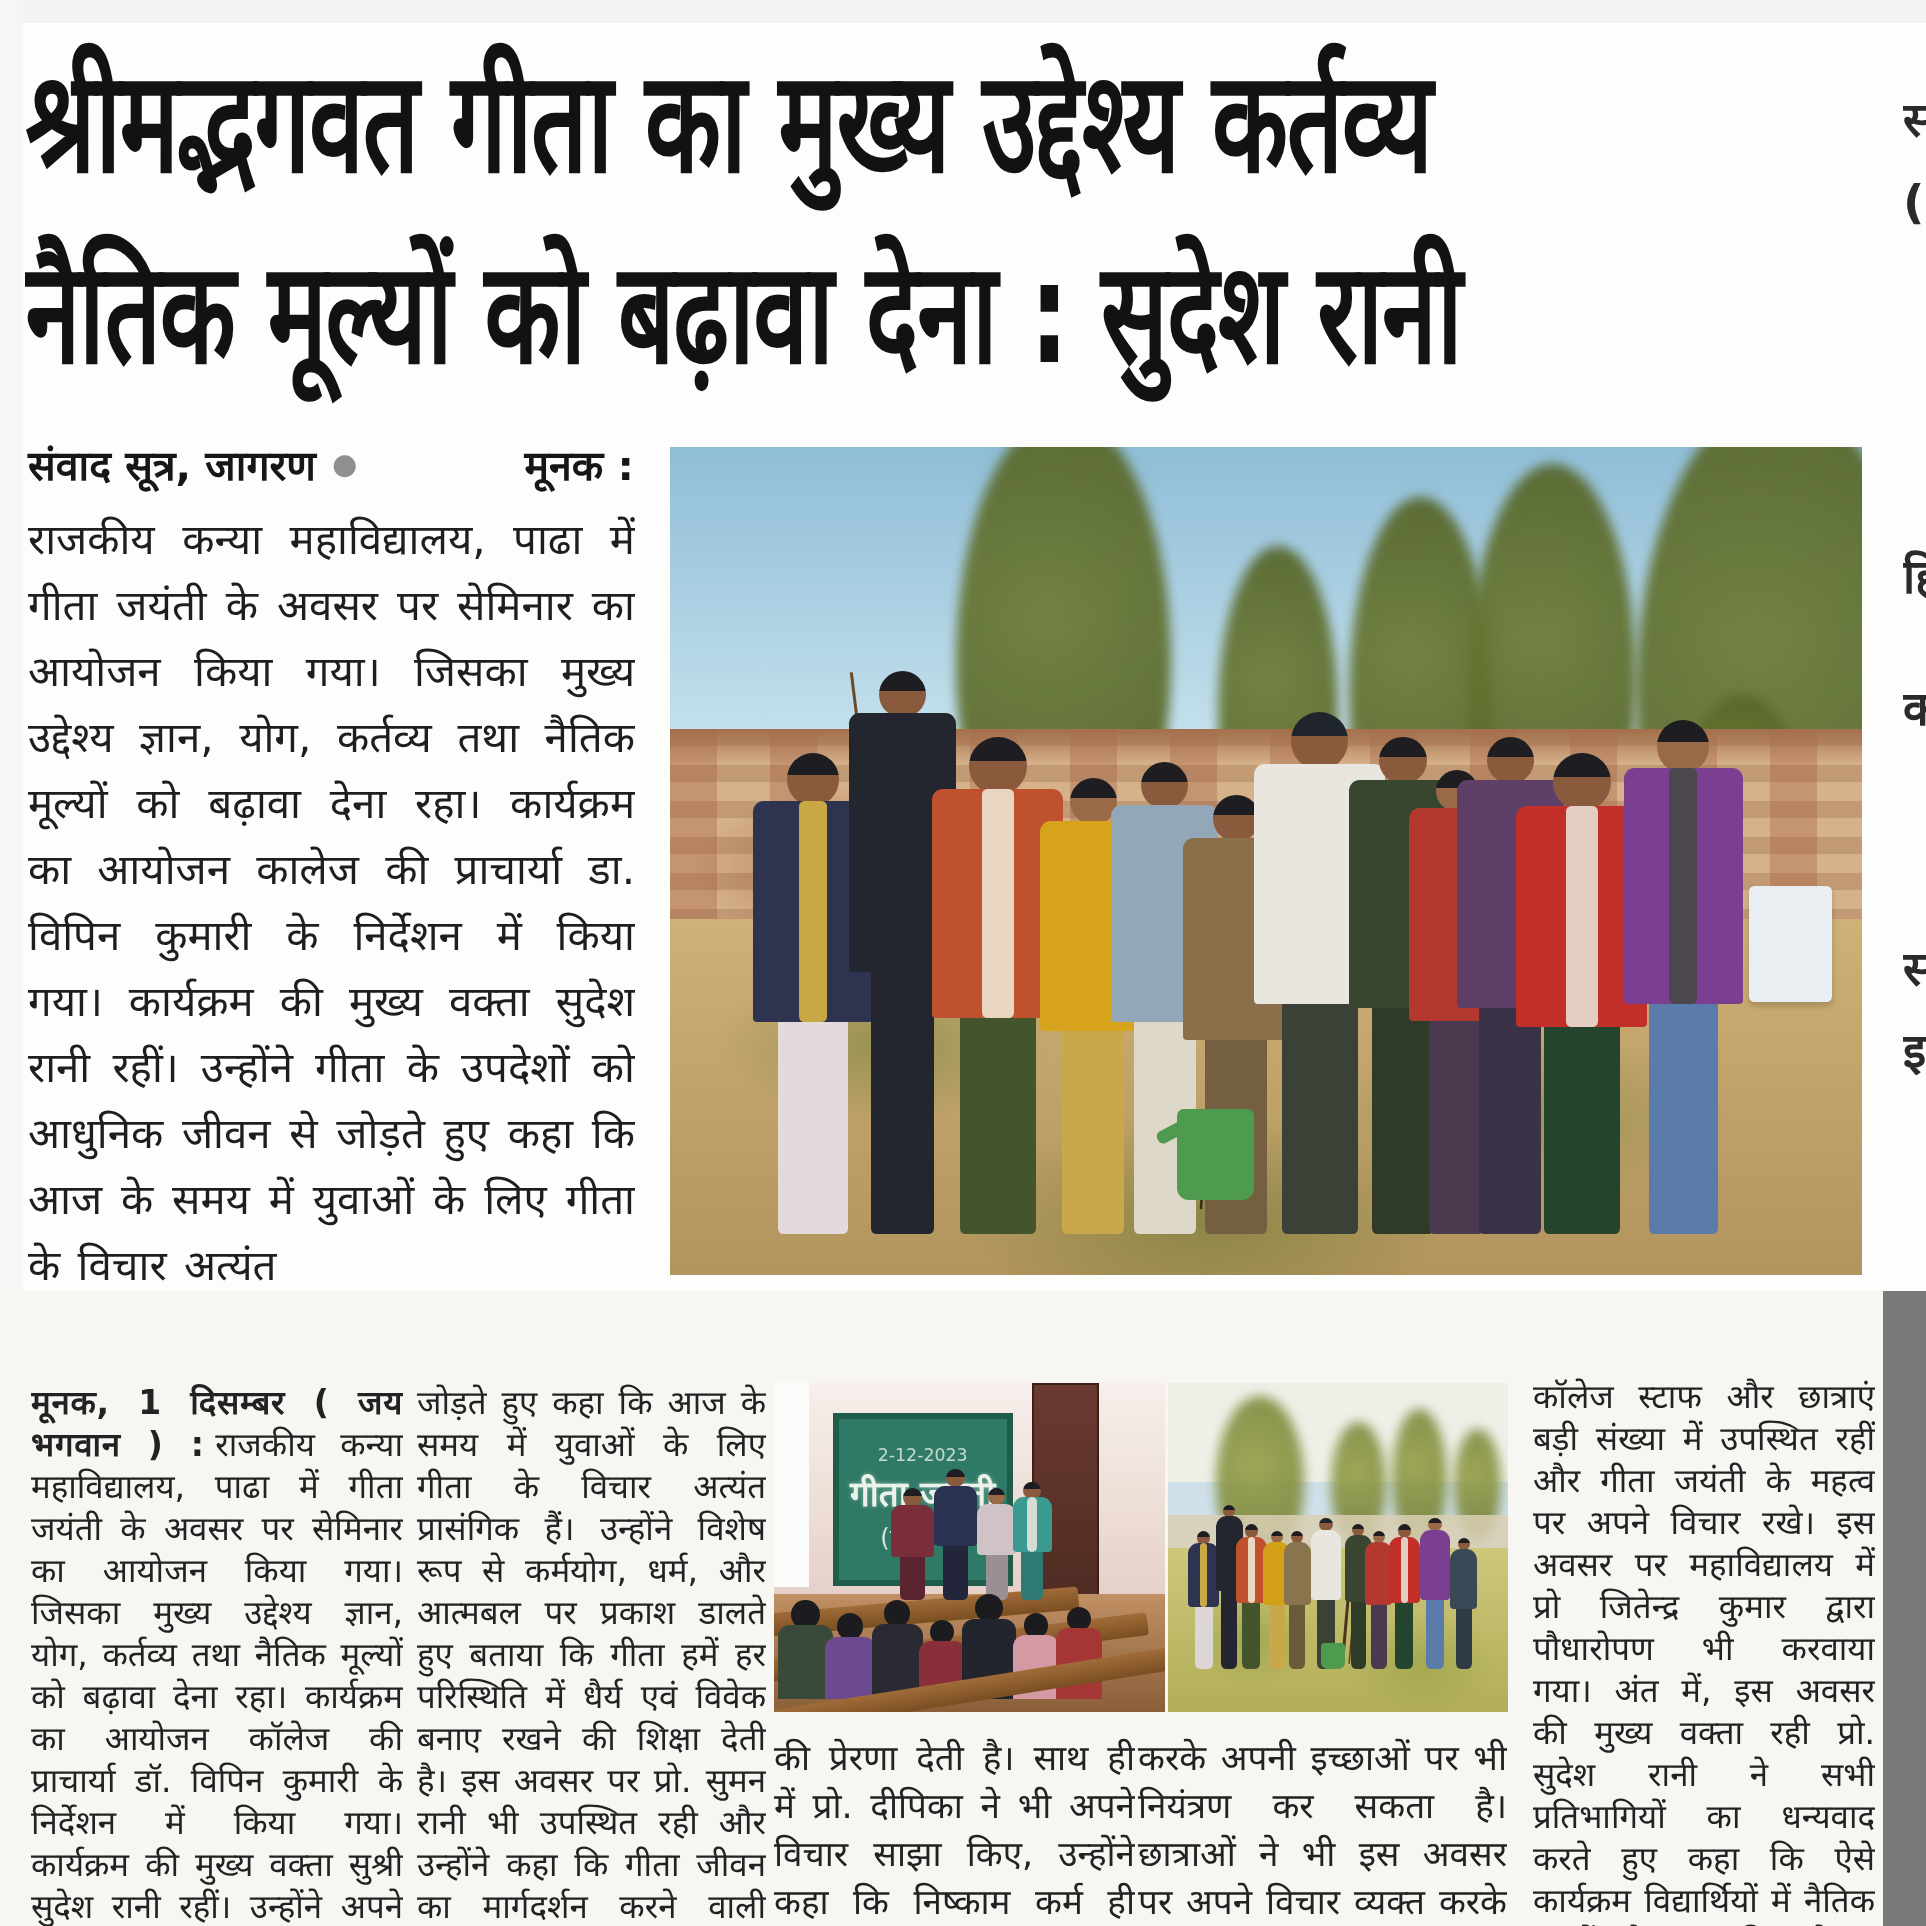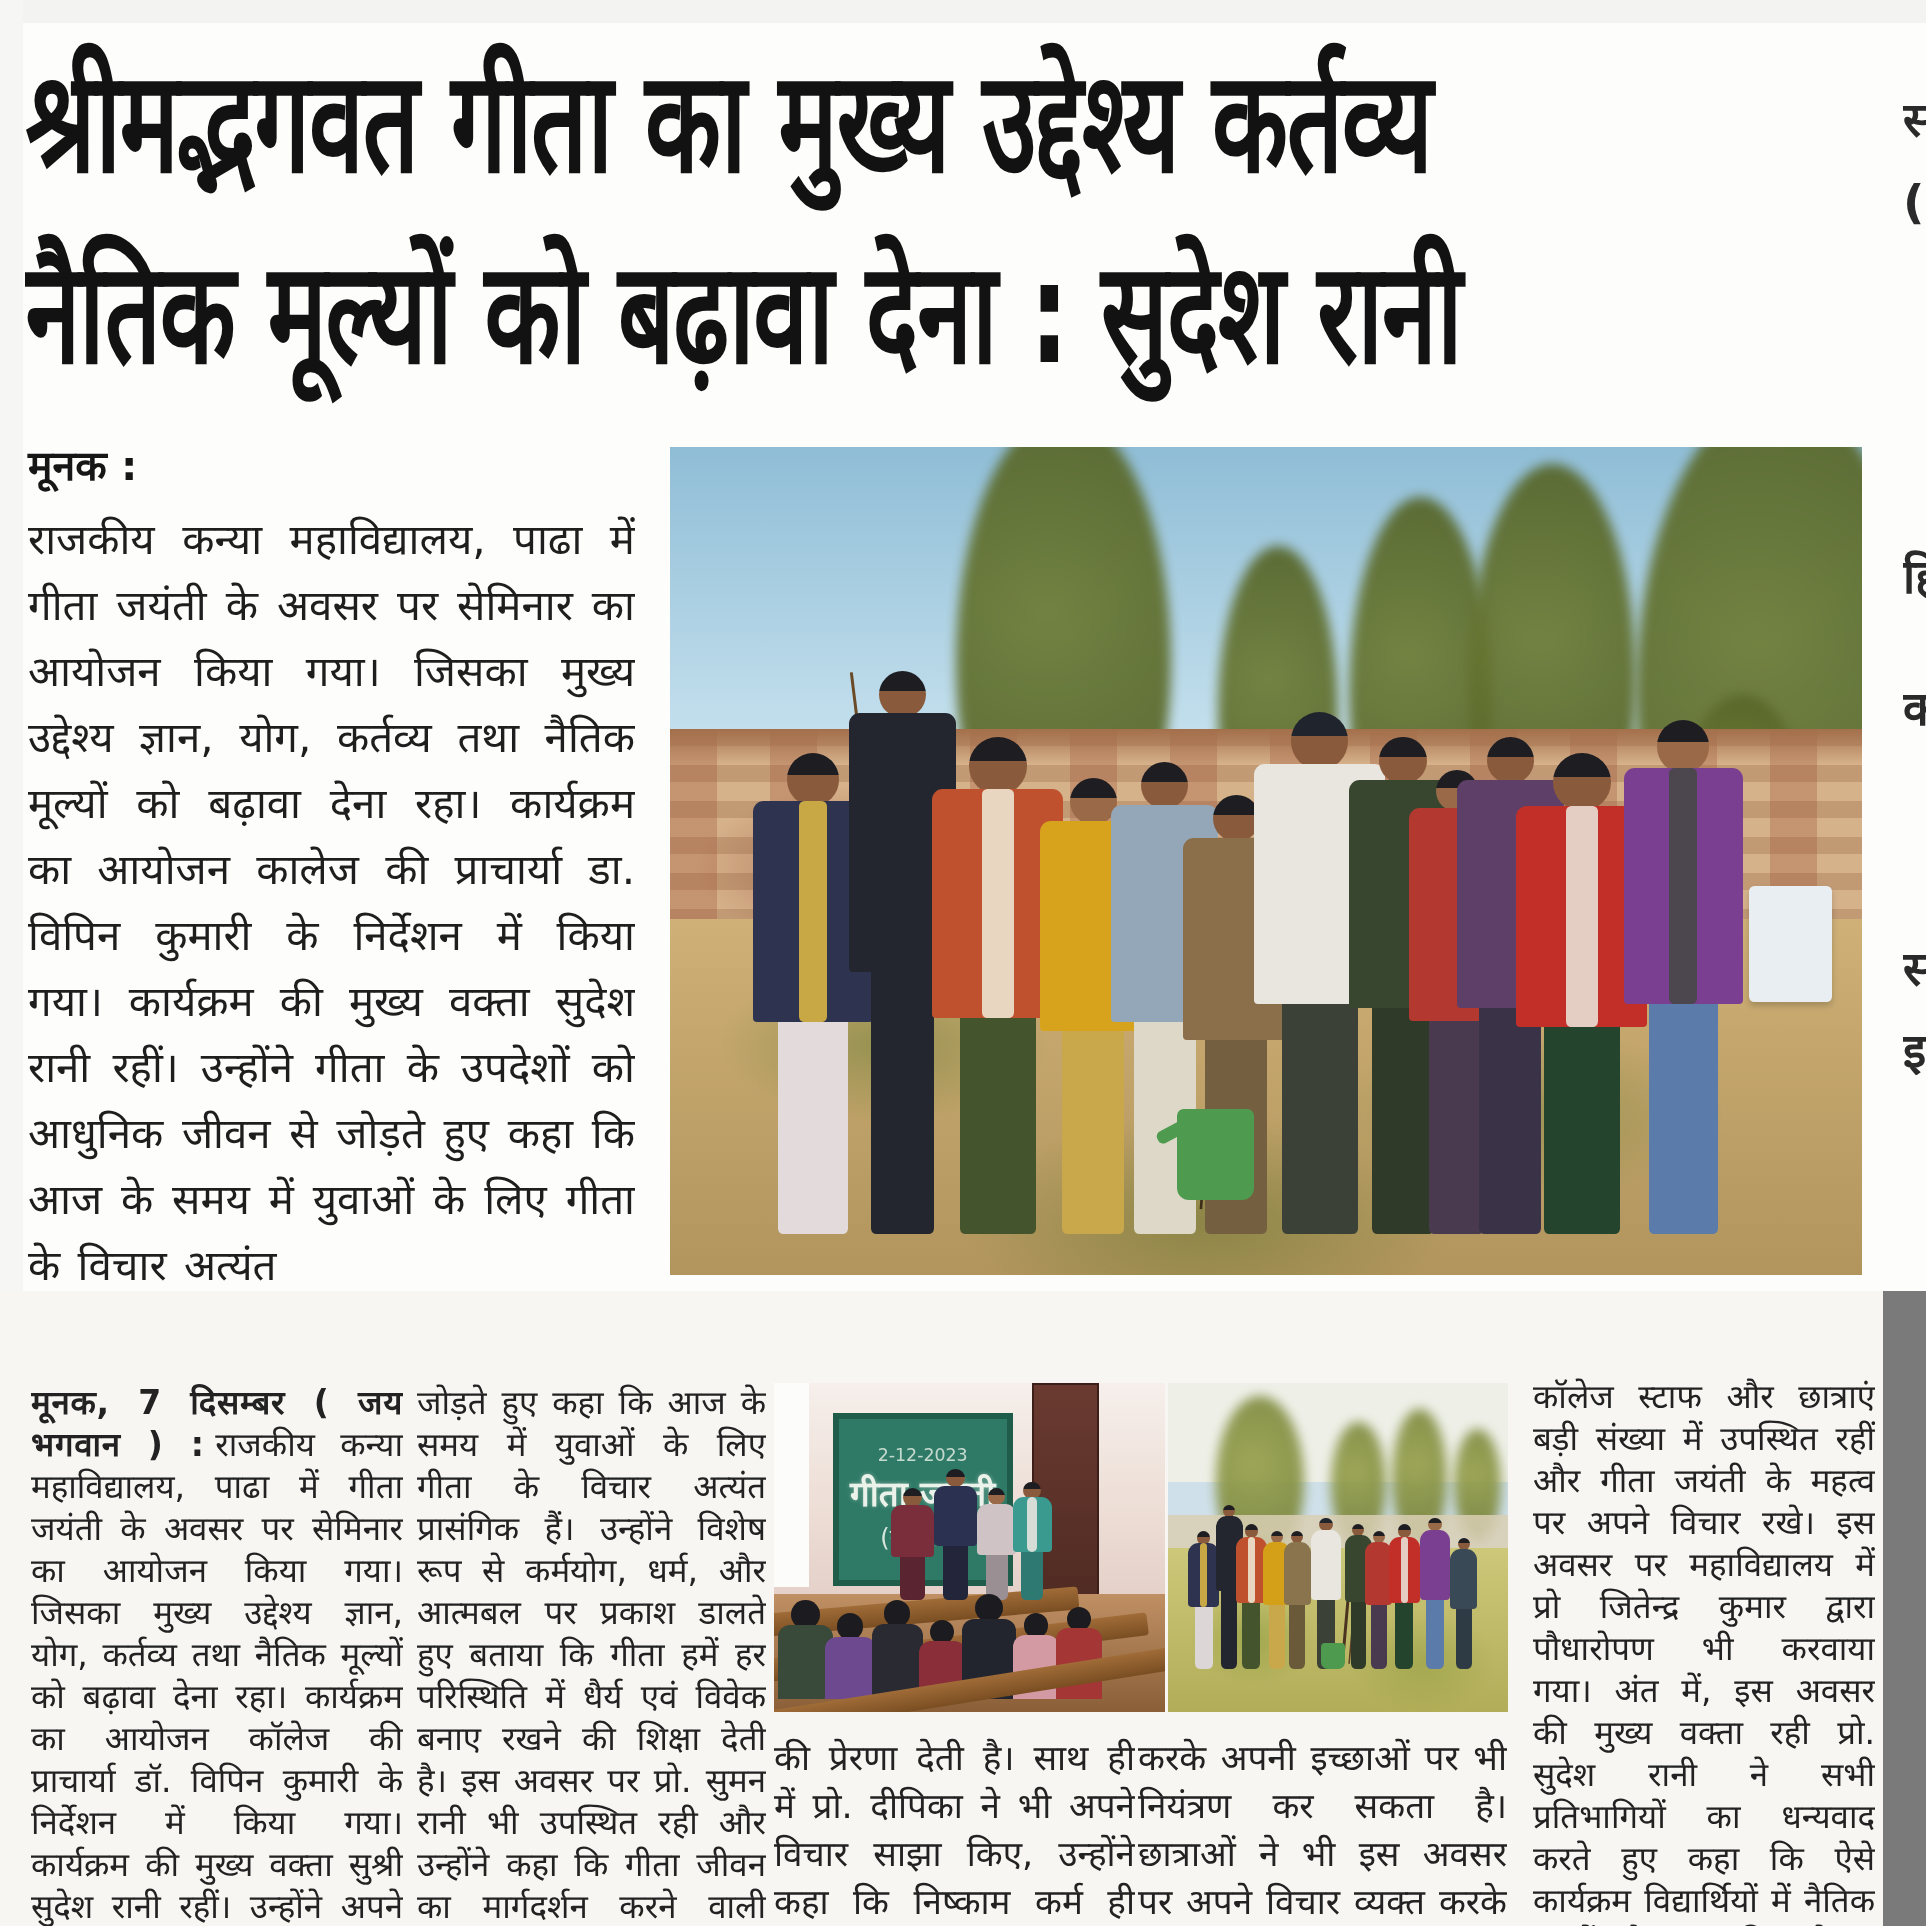--- a/index.html
+++ b/index.html
@@ -143,20 +143,24 @@
 <div id="page">
   <div id="edge-top"></div>
   <div id="edge-left"></div>
 
   <div id="headline-wrap">
     <div class="headline-line">श्रीमद्भगवत गीता का मुख्य उद्देश्य कर्तव्य</div>
     <div class="headline-line">नैतिक मूल्यों को बढ़ावा देना : सुदेश रानी</div>
   </div>
 
   <div id="byline">
+    <span class="left-group">
+      <span>संवाद सूत्र, जागरण</span>
+      <span class="dot">●</span>
+    </span>
     <span>मूनक :</span>
   </div>
 
   <div id="top-body">राजकीय कन्या महाविद्यालय, पाढा में गीता जयंती के अवसर पर सेमिनार का आयोजन किया गया। जिसका मुख्य उद्देश्य ज्ञान, योग, कर्तव्य तथा नैतिक मूल्यों को बढ़ावा देना रहा। कार्यक्रम का आयोजन कालेज की प्राचार्या डा. विपिन कुमारी के निर्देशन में किया गया। कार्यक्रम की मुख्य वक्ता सुदेश रानी रहीं। उन्होंने गीता के उपदेशों को आधुनिक जीवन से जोड़ते हुए कहा कि आज के समय में युवाओं के लिए गीता के विचार अत्यंत</div>
 
   <div id="main-photo" class="photo" style="--sky1: #8fbdd6; --sky2: #cfe7f2; --tree: #6d7c35; --treeDark: #48561f; --wall: #d6b28b; --wallDark: #a4704c; --brick: #9e5136; --ground1: #cfb077; --ground2: #b1955c; --can: #4e9a4e;">
     <div class="sky"></div>
     <div class="tree" style="left:24%;top:-4%;width:18%;height:60%;"></div>
     <div class="tree" style="left:46%;top:12%;width:10%;height:40%;"></div>
     <div class="tree" style="left:57%;top:6%;width:12%;height:48%;"></div>
@@ -246,21 +250,21 @@
       <div class="edge-frag" style="top: 174px;">(</div>
       <div class="edge-frag" style="top: 543px;">हि</div>
       <div class="edge-frag" style="top: 675px;">क</div>
       <div class="edge-frag" style="top: 935px;">स</div>
       <div class="edge-frag" style="top: 1017px;">इ</div>
     </div>
 
   <div id="bottom-section"></div>
 
   <div id="col1" class="news-col">
-    <span class="lead">मूनक, 7 दिसम्बर ( जय भगवान ) :</span><span>राजकीय कन्या महाविद्यालय, पाढा में गीता जयंती के अवसर पर सेमिनार का आयोजन किया गया। जिसका मुख्य उद्देश्य ज्ञान, योग, कर्तव्य तथा नैतिक मूल्यों को बढ़ावा देना रहा। कार्यक्रम का आयोजन कॉलेज की प्राचार्या डॉ. विपिन कुमारी के निर्देशन में किया गया। कार्यक्रम की मुख्य वक्ता सुश्री सुदेश रानी रहीं। उन्होंने अपने संबोधन में गीता के</span>
+    <span class="lead">मूनक, 1 दिसम्बर ( जय भगवान ) :</span><span>राजकीय कन्या महाविद्यालय, पाढा में गीता जयंती के अवसर पर सेमिनार का आयोजन किया गया। जिसका मुख्य उद्देश्य ज्ञान, योग, कर्तव्य तथा नैतिक मूल्यों को बढ़ावा देना रहा। कार्यक्रम का आयोजन कॉलेज की प्राचार्या डॉ. विपिन कुमारी के निर्देशन में किया गया। कार्यक्रम की मुख्य वक्ता सुश्री सुदेश रानी रहीं। उन्होंने अपने संबोधन में गीता के</span>
   </div>
   <div id="col2" class="news-col">जोड़ते हुए कहा कि आज के समय में युवाओं के लिए गीता के विचार अत्यंत प्रासंगिक हैं। उन्होंने विशेष रूप से कर्मयोग, धर्म, और आत्मबल पर प्रकाश डालते हुए बताया कि गीता हमें हर परिस्थिति में धैर्य एवं विवेक बनाए रखने की शिक्षा देती है। इस अवसर पर प्रो. सुमन रानी भी उपस्थित रही और उन्होंने कहा कि गीता जीवन का मार्गदर्शन करने वाली दिव्य ग्रंथ है, जो मानव को कर्तव्यनिष्ठा, सत्य,</div>
 
   <div id="classroom-photo" class="photo" style="--wall: #ecdcd4; --wallShade: #d9bfb6; --board: #2f7a66; --boardDark: #1f5c4a; --bench: #a06c38; --benchDark: #7a4e22;">
     <div class="cl-wall"></div>
     <div class="cl-window"></div>
     <div class="cl-door"></div>
     <div class="cl-board" id="chalkboard">
         <div class="chalk-line chalk-0">2-12-2023</div>
         <div class="chalk-line chalk-1">गीता जयंती</div>

